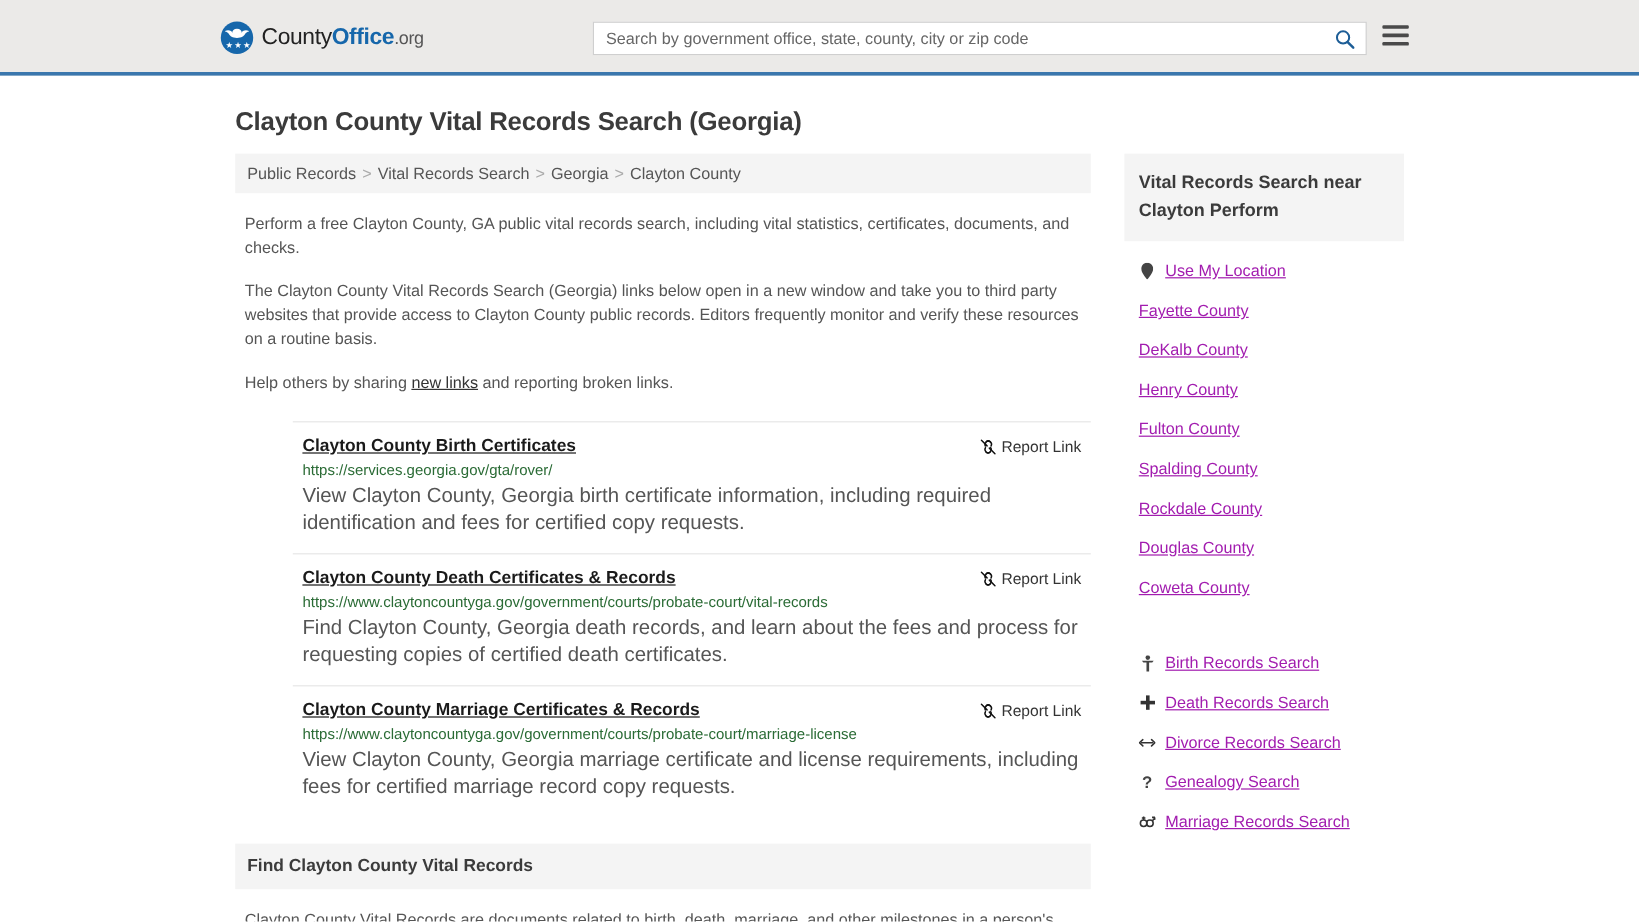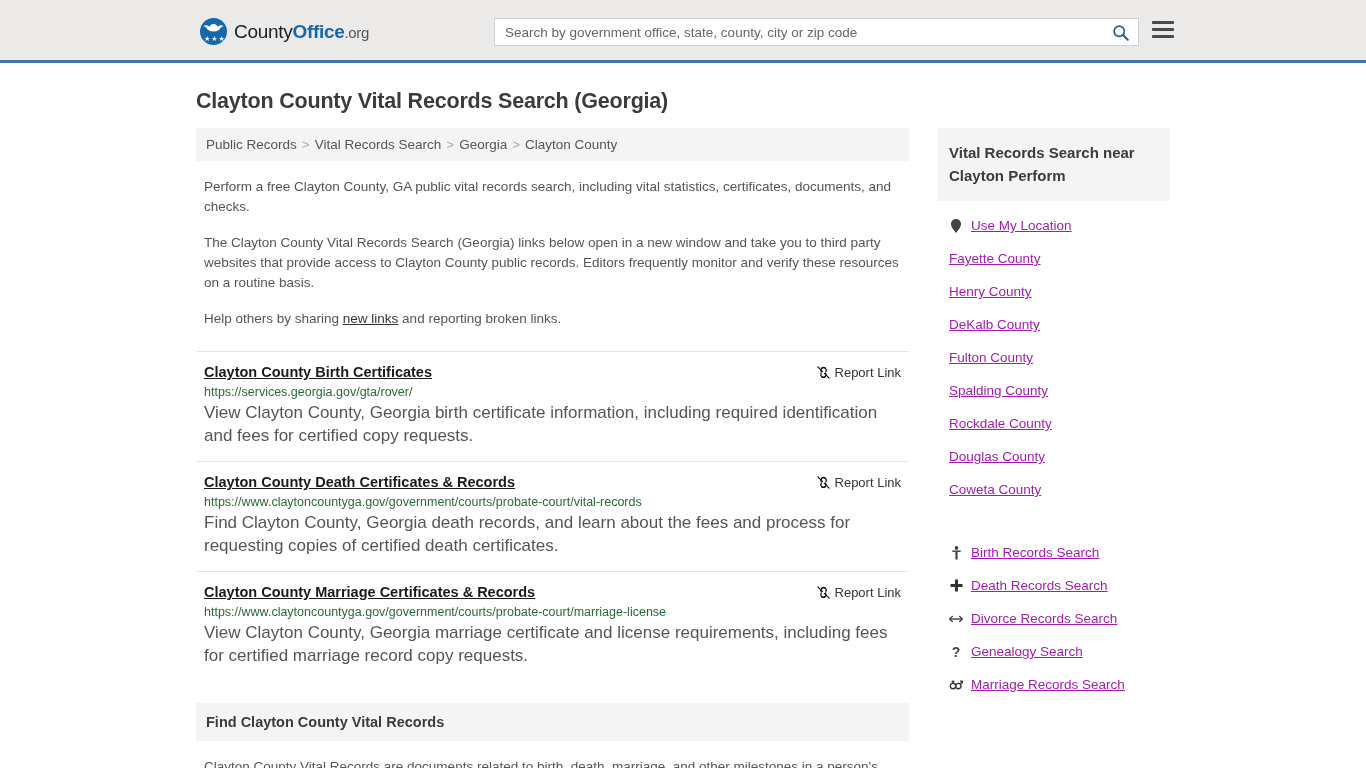--- a/index.html
+++ b/index.html
@@ -19,21 +19,21 @@
     border-bottom: 3px solid #3a77ad;
     position: relative;
     display: flex;
     align-items: center;
   }
   .logo-wrap {
     display: flex;
     align-items: center;
     gap: 7px;
     position: absolute;
-    left: 200px;
+    left: 184px;
     top: 18px;
   }
   .logo-mark {
     width: 27px; height: 27px;
     border-radius: 50%;
     background: #1667ab;
     position: relative;
     flex: none;
     overflow: hidden;
   }
@@ -148,20 +148,21 @@
     max-width: 697px;
   }
   .intro-p a { color: #333333; text-decoration: underline; font-weight: normal; }
 
   
   .listings { margin-top: 22px; }
   .listing {
     padding: 12px 8px 14px 8px;
     border-top: 1px solid #e6e6e6;
     position: relative;
+    margin-left: 48px;
   }
   .listing:first-child { border-top: 1px solid #e6e6e6; }
   .listing-head {
     display: flex;
     justify-content: space-between;
     align-items: flex-start;
   }
   .listing-title {
     font-size: 14.5px;
     font-weight: bold;
@@ -358,24 +359,24 @@
                   <path d="M5 0 C2.2 0 0 2.2 0 5 C0 8.6 5 14 5 14 C5 14 10 8.6 10 5 C10 2.2 7.8 0 5 0 Z" fill="#444"></path>
                 </svg>
             </span>
             <a>Use My Location</a>
           </div>
 
           <div class="side-item no-ico">
             <a>Fayette County</a>
           </div>
           <div class="side-item no-ico">
+            <a>DeKalb County</a>
+          </div>
+          <div class="side-item no-ico">
             <a>Henry County</a>
-          </div>
-          <div class="side-item no-ico">
-            <a>DeKalb County</a>
           </div>
           <div class="side-item no-ico">
             <a>Fulton County</a>
           </div>
           <div class="side-item no-ico">
             <a>Spalding County</a>
           </div>
           <div class="side-item no-ico">
             <a>Rockdale County</a>
           </div>

